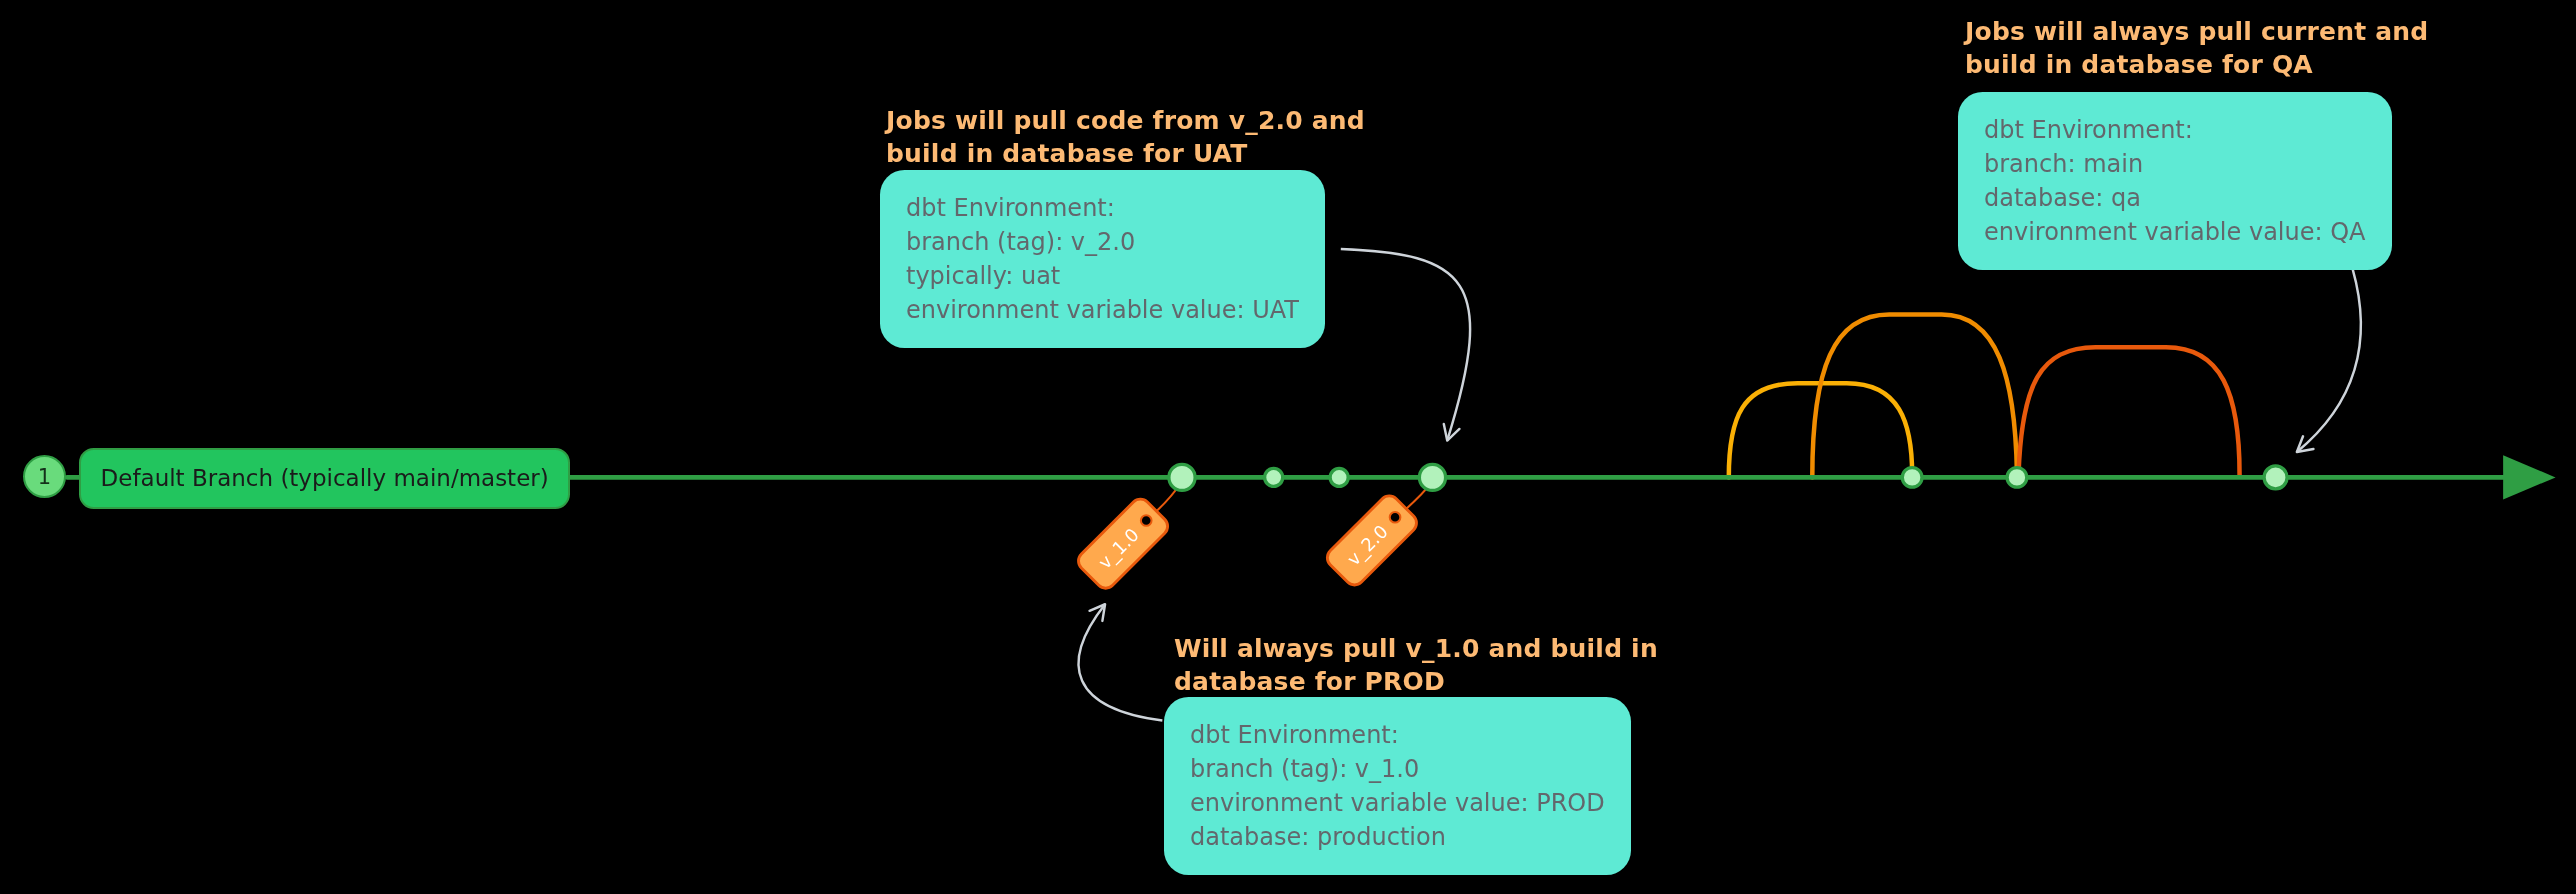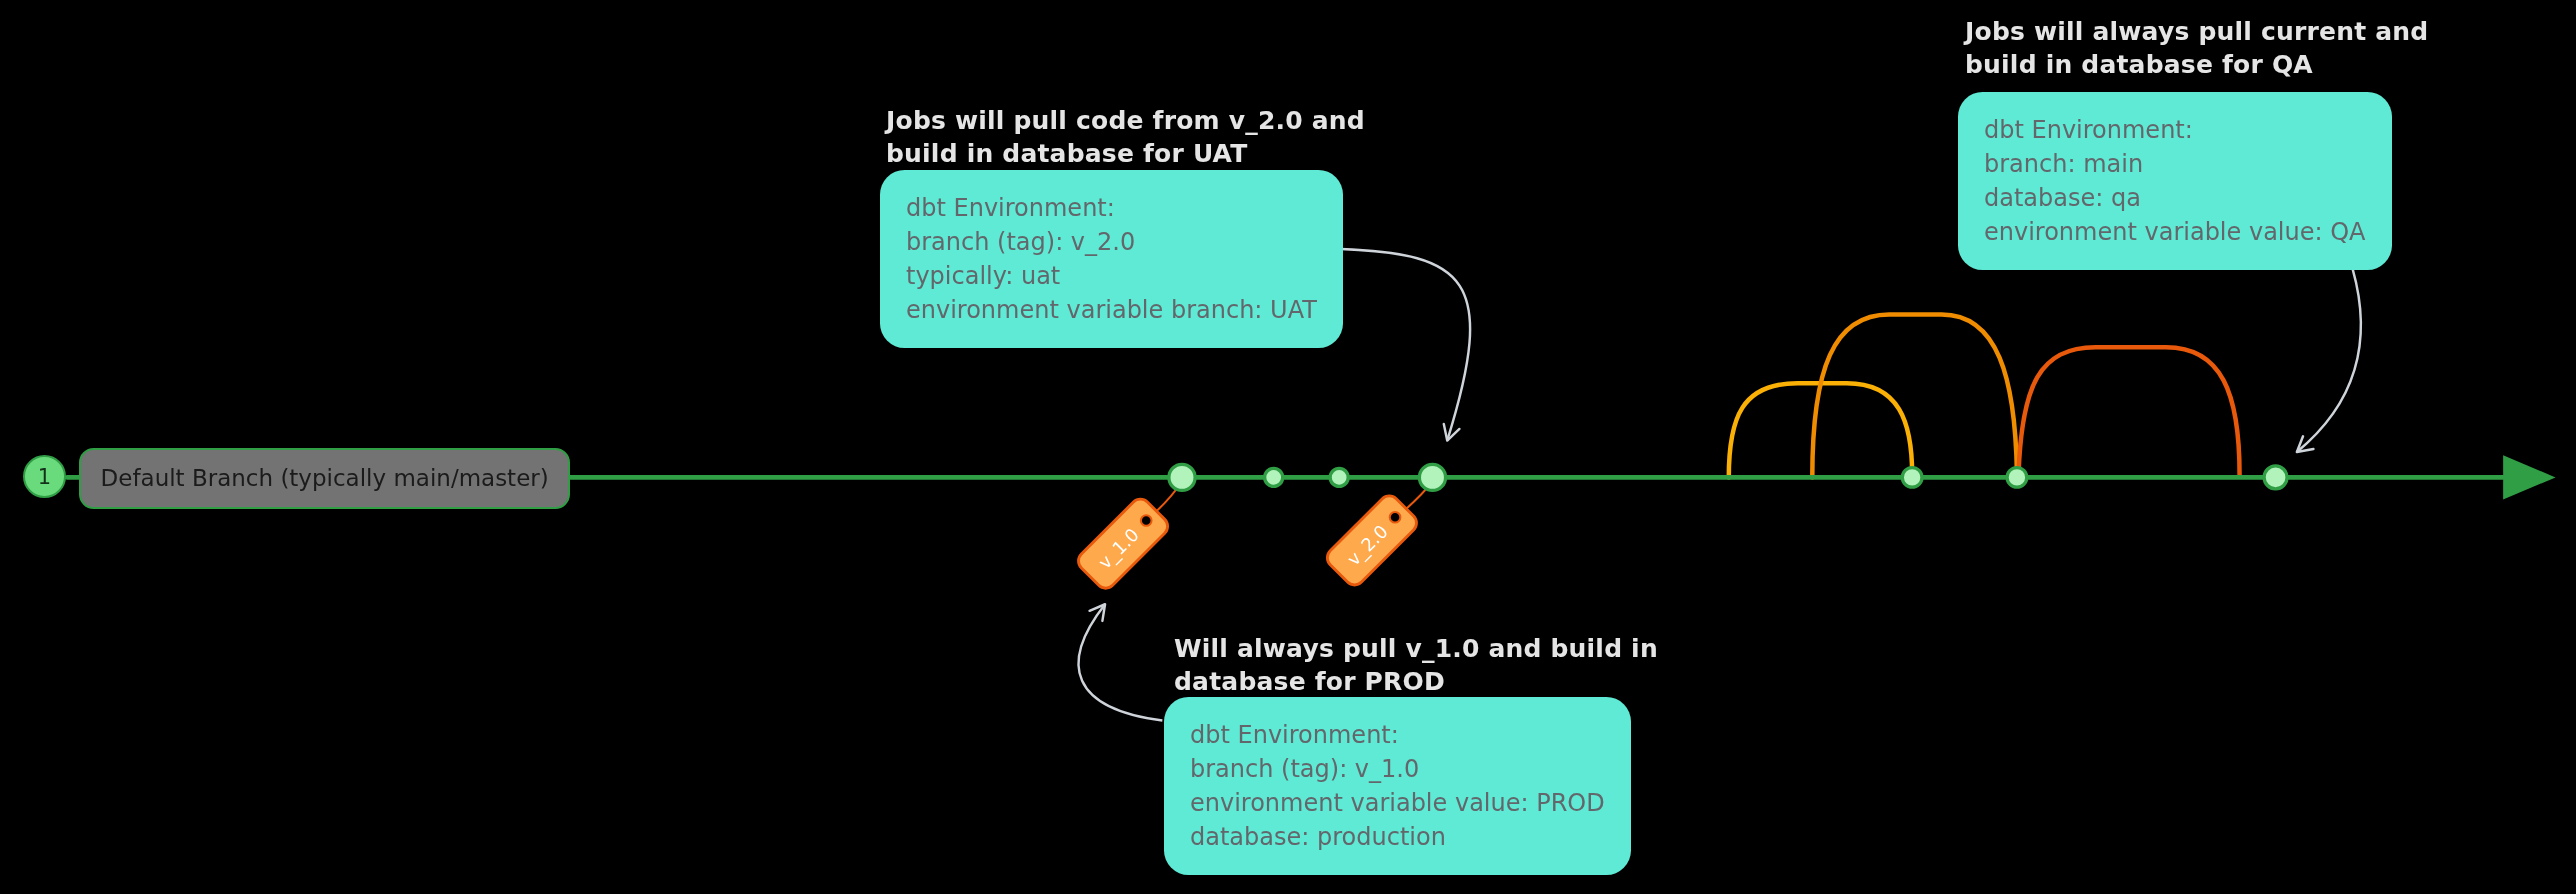--- a/index.html
+++ b/index.html
@@ -29,31 +29,31 @@
     font-size: 21px;
     display: flex; align-items: center; justify-content: center;
     box-sizing: border-box;
   }
   .branch-pill {
     position: absolute;
     left: 79px; top: 448px;
     height: 61px;
     line-height: 57px;
     padding: 0 19.6px;
-    background: #737373;
+    background: #22c55e;
     border: 2.9px solid #2f9e44;
     border-radius: 14.7px;
     color: #1b1b1b;
     font-size: 23px;
     white-space: nowrap;
     box-sizing: border-box;
   }
   .callout-title {
     position: absolute;
-    color: #e5e5e5;
+    color: #fdba74;
     font-size: 25px;
     font-weight: bold;
     line-height: 1.32;
     white-space: pre-line;
     letter-spacing: 0.2px;
   }
   .callout {
     position: absolute;
     background: #5eead4;
     border-radius: 24.6px;
@@ -117,21 +117,21 @@
   </div>
 
   <div class="branch-pill">Default Branch (typically main/master)</div>
 
   <div class="callout-title" style="left:886px; top:104px;">Jobs will pull code from v_2.0 and
 build in database for UAT</div>
   <div class="callout" style="left:880px; top:170px;">
     <div>dbt Environment:</div>
     <div>branch (tag): v_2.0</div>
     <div>typically: uat</div>
-    <div>environment variable branch: UAT</div>
+    <div>environment variable value: UAT</div>
   </div>
 
   <div class="callout-title" style="left:1965px; top:14.7px;">Jobs will always pull current and
 build in database for QA</div>
   <div class="callout" style="left:1958px; top:92px;">
     <div>dbt Environment:</div>
     <div>branch: main</div>
     <div>database: qa</div>
     <div>environment variable value: QA</div>
   </div>

